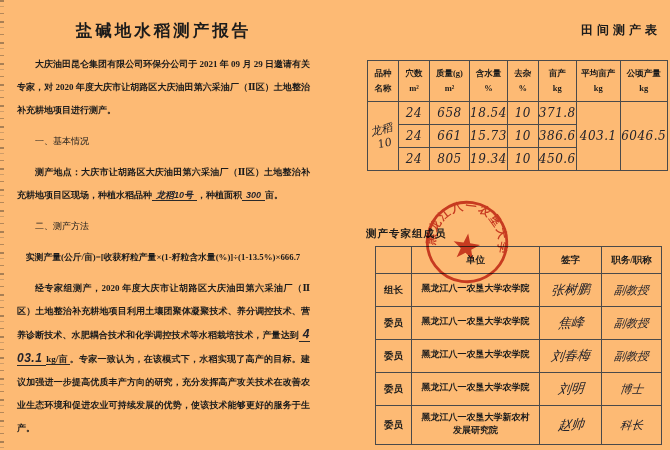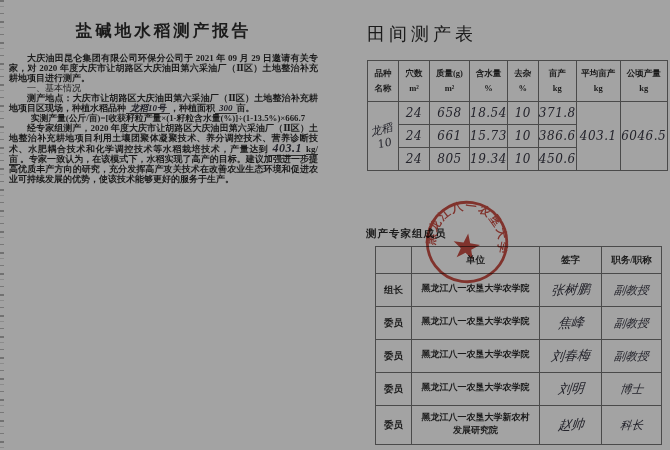--- a/index.html
+++ b/index.html
@@ -2,46 +2,46 @@
 <html><head>
 <meta charset="utf-8">
 <style>
   html,body{margin:0;padding:0;}
   body{
     width:670px;height:450px;
     font-family:"Liberation Serif","DejaVu Serif",serif;
     background:#ffffff;color:#1b1b1b;
     -webkit-font-smoothing:antialiased;
   }
-  .sheet{position:relative;width:670px;height:450px;background:#a3a3a3;overflow:hidden;}
+  .sheet{position:relative;width:670px;height:450px;background:#fdba74;overflow:hidden;}
   .edge-noise{
     position:absolute;left:0;top:0;width:4px;height:450px;opacity:.55;
     background:repeating-linear-gradient(to bottom,
       rgba(35,35,35,.7) 0 2px, transparent 2px 6px,
       rgba(70,70,70,.45) 6px 7px, transparent 7px 13px,
       rgba(35,35,35,.6) 13px 14px, transparent 14px 21px);
   }
   
   .page-left{position:absolute;left:0;top:0;width:335px;height:450px;
     padding:10px 17px 0 9px;box-sizing:border-box;}
   .report-title{margin:10px 0 11px;text-align:center;font-size:16.5px;
     font-weight:bold;letter-spacing:3px;}
   .para,.heading,.formula{
-    margin:0;font-size:9px;line-height:10px;font-weight:600;
+    margin:8px;font-size:9px;line-height:23px;font-weight:600;
     text-align:justify;word-break:break-all;text-indent:2em;
   }
   .heading{font-weight:normal;}
-  .formula{text-indent:1em;white-space:nowrap;text-align:center;font-size:8.8px;}
+  .formula{text-indent:1em;white-space:nowrap;text-align:left;font-size:8.8px;}
   .fill{font-style:italic;border-bottom:1.2px solid #2a2a2a;padding:0 4px;
-    font-family:Liberation Serif, serif;color:#23232b;}
+    font-family:Liberation Sans, sans-serif;color:#23232b;}
   .fill-unit{border-bottom:1.2px solid #2a2a2a;padding:0 2px 0 0;}
   
   .page-right{position:absolute;left:335px;top:0;width:335px;height:450px;}
-  .field-title{position:absolute;top:22px;left:32px;width:294px;text-align:left;
-    font-size:18px;font-weight:normal;letter-spacing:4px;}
+  .field-title{position:absolute;top:22px;left:32px;width:294px;text-align:right;
+    font-size:12px;font-weight:bold;letter-spacing:4px;}
   table{border-collapse:collapse;}
   td,th{border:1px solid #4a4a4a;text-align:center;vertical-align:middle;padding:0;}
   .field-table{position:absolute;top:60px;left:32px;table-layout:fixed;}
   .field-table th{height:40px;font-size:8.5px;font-weight:bold;line-height:1.75;}
   .field-table td{height:22px;}
   .hw{font-family:"DejaVu Serif",serif;font-style:italic;color:#23232b;}
   .hw-num{font-size:12px;letter-spacing:.5px;}
   .variety-cell span{display:inline-block;transform:rotate(-14deg);font-size:11px;}
   .members-label{position:absolute;top:227px;left:31px;font-size:10.5px;font-weight:bold;letter-spacing:1px;}
   .members-table{position:absolute;top:246px;left:40px;table-layout:fixed;}
@@ -63,20 +63,21 @@
   <div class="page-left">
     <h1 class="report-title">盐碱地水稻测产报告</h1>
 
     <p class="para">大庆油田昆仑集团有限公司环保分公司于 2021 年 09 月 29 日邀请有关专家，对 2020 年度大庆市让胡路区大庆油田第六采油厂（Ⅱ区）土地整治补充耕地项目进行测产。</p>
 
     <p class="heading">一、基本情况</p>
 
     <p class="para"><span>测产地点：大庆市让胡路区大庆油田第六采油厂（Ⅱ区）土地整治补充耕地项目区现场，种植水稻品种</span><span class="fill">龙稻10号</span><span>，种植面积</span><span class="fill">300</span><span>亩。</span></p>
 
 
+    <p class="heading">二、测产方法</p>
 
 
     <p class="formula">实测产量(公斤/亩)=[收获籽粒产量×(1-籽粒含水量(%)]÷(1-13.5%)×666.7</p>
 
 
     <p class="para"><span>经专家组测产，2020 年度大庆市让胡路区大庆油田第六采油厂（Ⅱ区）土地整治补充耕地项目利用土壤团聚体凝聚技术、养分调控技术、营养诊断技术、水肥耦合技术和化学调控技术等水稻栽培技术，产量达到</span><span class="fill hw-num">403.1</span><span class="fill-unit">kg/亩</span><span>。专家一致认为，在该模式下，水稻实现了高产的目标。建议加强进一步提高优质丰产方向的研究，充分发挥高产攻关技术在改善农业生态环境和促进农业可持续发展的优势，使该技术能够更好的服务于生产。</span></p>
   </div>
 
   <div class="page-right">
     <div class="field-title">田间测产表</div>

